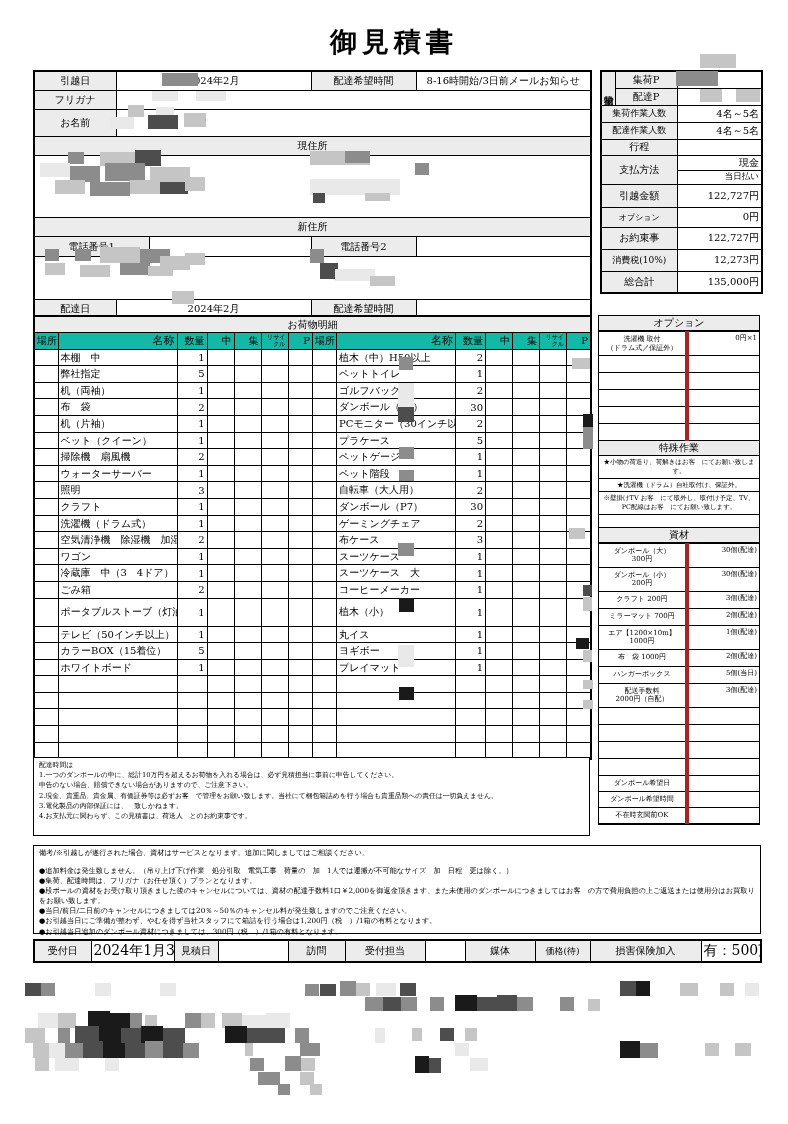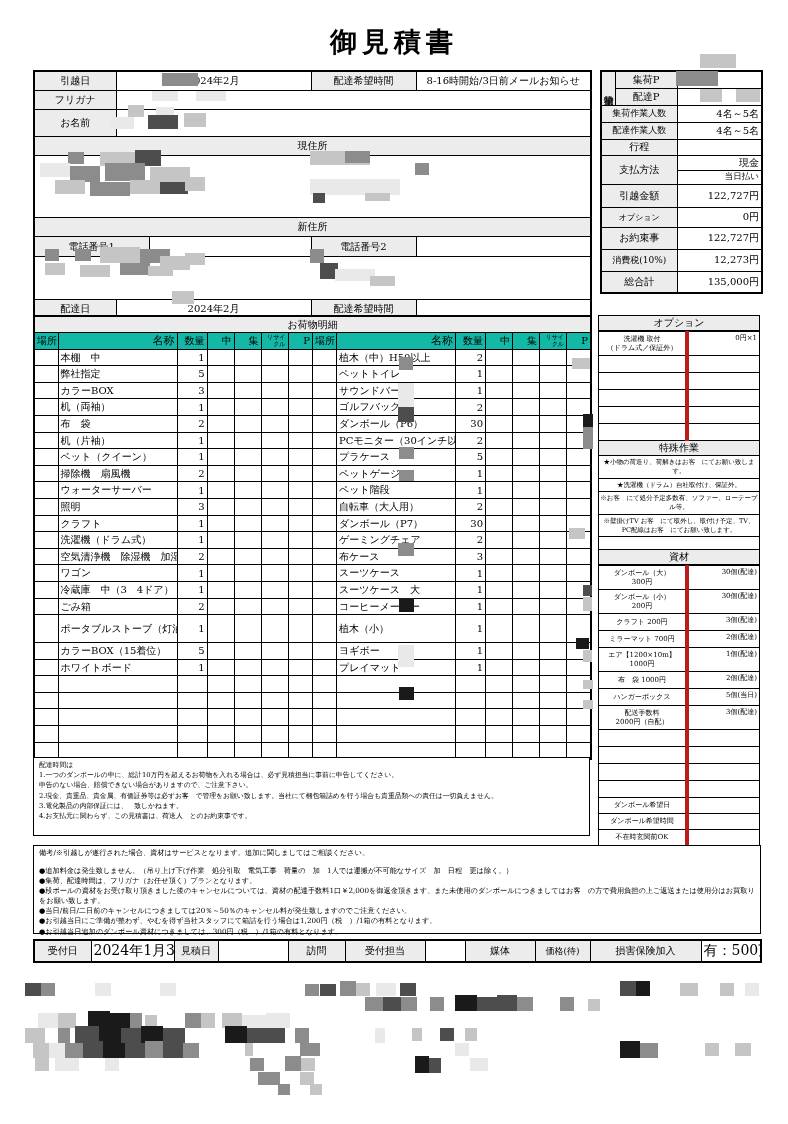--- a/index.html
+++ b/index.html
@@ -229,36 +229,20 @@
           <td></td>
           <td class="nm">ペットトイレ</td>
           <td class="qt">1</td>
           <td></td>
           <td></td>
           <td></td>
           <td></td>
         </tr>
         <tr>
           <td></td>
-          <td class="nm">カラーBOX</td>
-          <td class="qt">3</td>
-          <td></td>
-          <td></td>
-          <td></td>
-          <td></td>
-          <td></td>
-          <td class="nm">サウンドバー</td>
-          <td class="qt">1</td>
-          <td></td>
-          <td></td>
-          <td></td>
-          <td></td>
-        </tr>
-        <tr>
-          <td></td>
           <td class="nm">机（両袖）</td>
           <td class="qt">1</td>
           <td></td>
           <td></td>
           <td></td>
           <td></td>
           <td></td>
           <td class="nm">ゴルフバッグ</td>
           <td class="qt">2</td>
           <td></td>
@@ -461,20 +445,36 @@
         <tr class="tall">
           <td></td>
           <td class="nm">ポータブルストーブ（灯油　電気）</td>
           <td class="qt">1</td>
           <td></td>
           <td></td>
           <td></td>
           <td></td>
           <td></td>
           <td class="nm">植木（小）</td>
+          <td class="qt">1</td>
+          <td></td>
+          <td></td>
+          <td></td>
+          <td></td>
+        </tr>
+        <tr>
+          <td></td>
+          <td class="nm">テレビ（50インチ以上）</td>
+          <td class="qt">1</td>
+          <td></td>
+          <td></td>
+          <td></td>
+          <td></td>
+          <td></td>
+          <td class="nm">丸イス</td>
           <td class="qt">1</td>
           <td></td>
           <td></td>
           <td></td>
           <td></td>
         </tr>
         <tr>
           <td></td>
           <td class="nm">カラーBOX（15着位）</td>
           <td class="qt">5</td>
@@ -632,21 +632,20 @@
           <tr class="r1">
             <td class="ol"></td>
             <td class="ov"></td>
           </tr>
         </tbody>
       </table>
     <div class="sec-h">特殊作業</div>
     <div id="special-notes">
         <div class="note">★小物の荷造り、荷解きはお客　にてお願い致します。</div>
         <div class="note">★洗濯機（ドラム）自社取付け、保証外。</div>
-        <div class="note">※お客　にて処分予定多数有、ソファー、ローテーブル等。</div>
         <div class="note">※壁掛けTV お客　にて取外し、取付け予定、TV、PC配線はお客　にてお願い致します。</div>
       </div>
     <div class="gap"></div>
     <div class="sec-h">資材</div>
     <table id="mat-table">
         <colgroup>
           <col style="width:88px">
           <col style="width:72px">
         </colgroup>
         <tbody>

